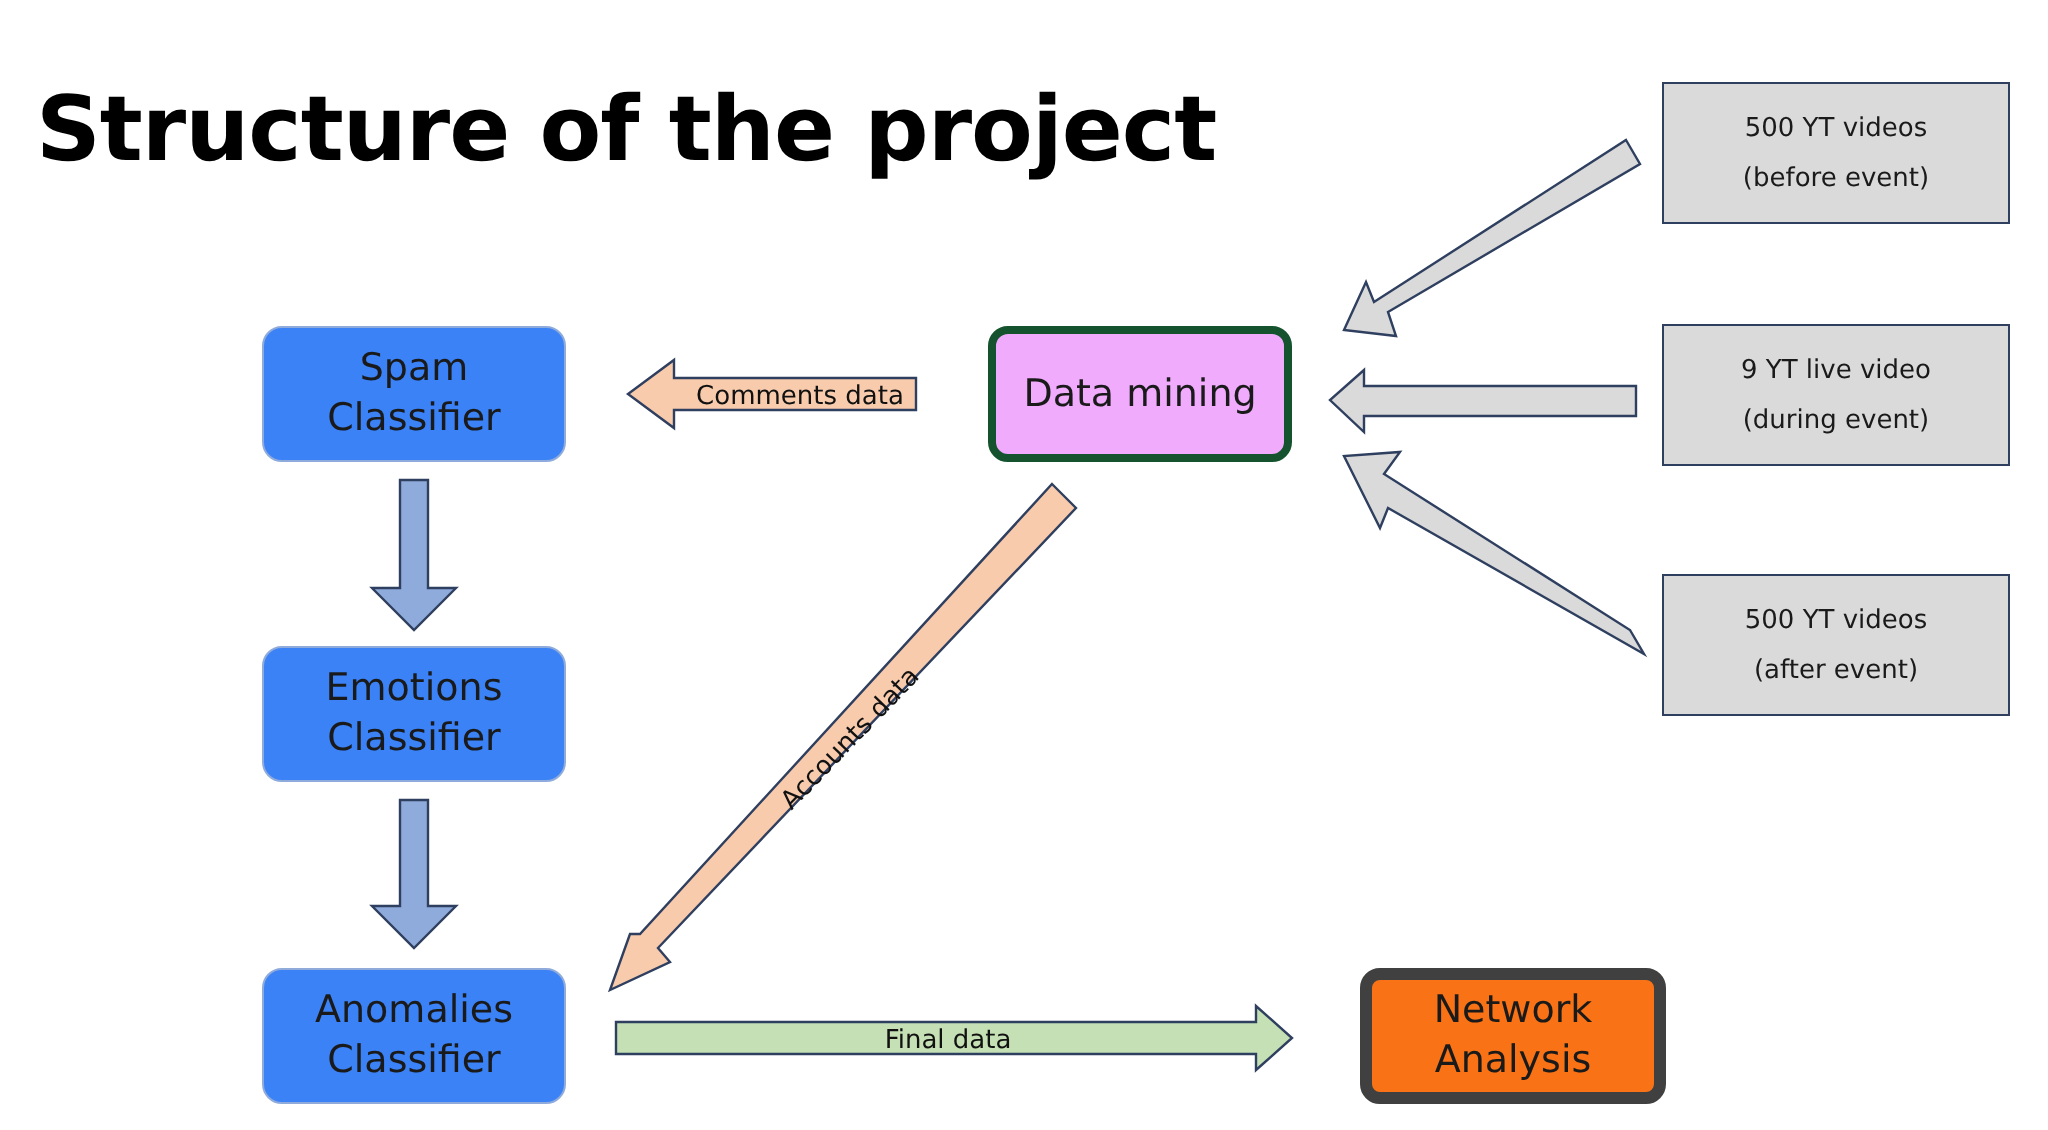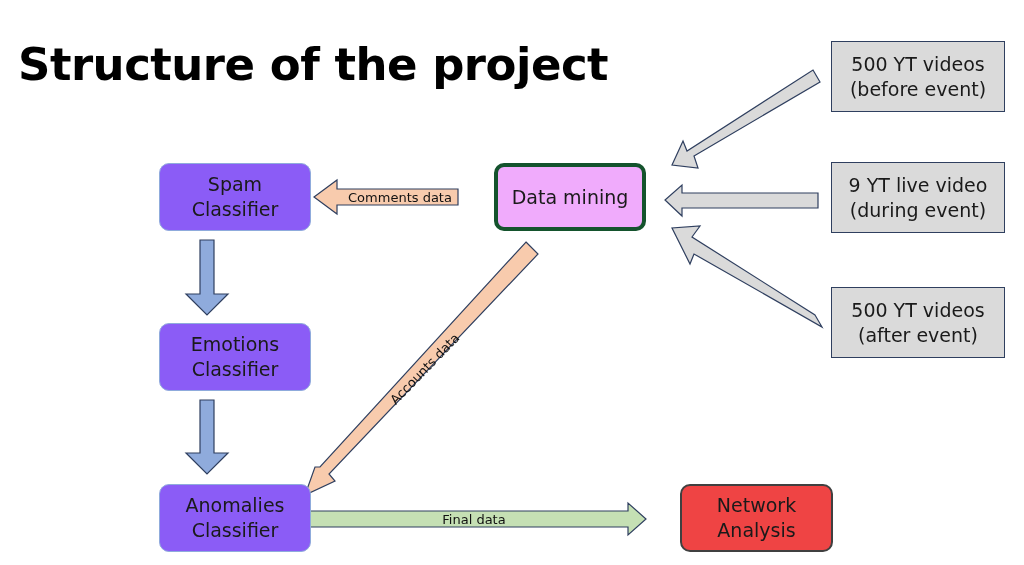--- a/index.html
+++ b/index.html
@@ -3,24 +3,24 @@
 <meta charset="utf-8">
 <style>
   html, body { margin: 0; padding: 0; background: #ffffff; }
   body { width: 1024px; height: 565px; position: relative; overflow: hidden;
          font-family: "DejaVu Sans", sans-serif; }
   .title { position: absolute; left: 18px; top: 38px; font-size: 45px; font-weight: bold;
            color: #000; letter-spacing: -0.5px; font-family: "DejaVu Sans", sans-serif; }
   .node { position: absolute; box-sizing: border-box; display: flex; align-items: center;
           justify-content: center; text-align: center; font-size: 19px; line-height: 25px;
           color: #1a1a1a; white-space: pre-line; font-family: "DejaVu Sans", sans-serif; }
-  .blue { background: #8b5cf6; border: 1px solid #8fabdc; border-radius: 10px; margin-left: 28px; }
+  .blue { background: #3b82f6; border: 1px solid #8fabdc; border-radius: 10px; }
   .orange { background: #f0abfc; border: 4px solid #14532d; border-radius: 10px; }
-  .green { background: #ef4444; border: 2px solid #404040; border-radius: 10px; }
-  .gray { background: #dadada; border: 1.5px solid #2f3f5f; border-radius: 0; font-size: 19px; }
+  .green { background: #f97316; border: 6px solid #404040; border-radius: 10px; }
+  .gray { background: #dadada; border: 1.5px solid #2f3f5f; border-radius: 0; font-size: 13px; }
   svg.arrows { position: absolute; left: 0; top: 0; }
   .arrow-label { font-family: "DejaVu Sans", sans-serif; font-size: 13px; fill: #111; }
 </style>
 </head>
 <body>
 
 <div class="title">Structure of the project</div>
 
 <svg class="arrows" width="1024" height="565">
 

